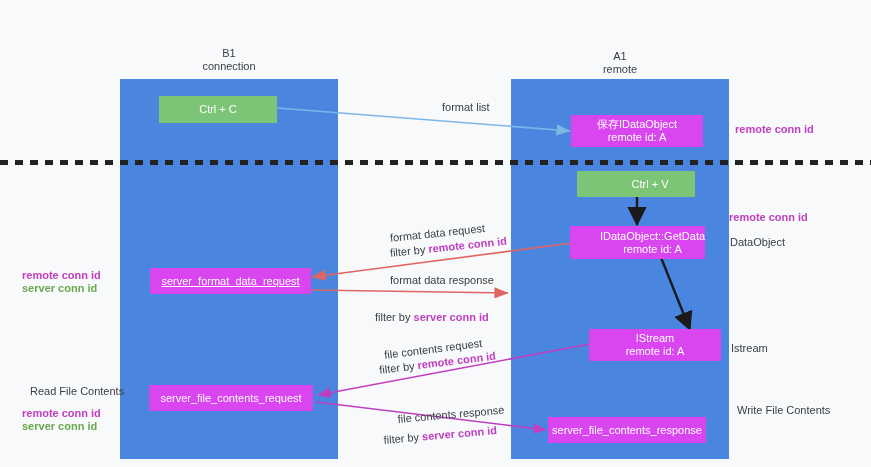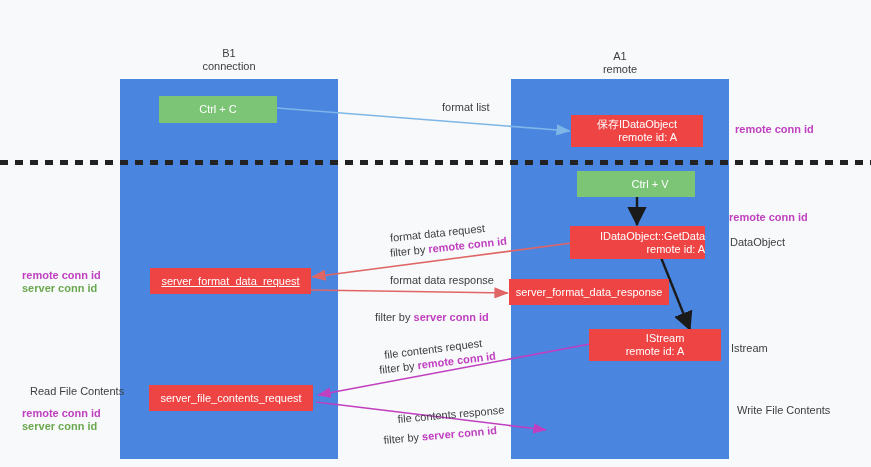--- a/index.html
+++ b/index.html
@@ -22,21 +22,21 @@
   .colhead{
     position:absolute;text-align:center;font-size:11px;color:#3c4043;
     line-height:13px;white-space:pre-line;
   }
   
   .box{
     position:absolute;display:flex;align-items:center;justify-content:center;
     text-align:center;color:#ffffff;font-size:11px;line-height:13px;
     white-space:pre-line;box-sizing:border-box;
   }
-  .box.orange{background:#ef4444;text-align:right;}
+  .box.orange{background:#d946ef;}
   .box.green{background:#7cc576;}
   
   .txt{position:absolute;font-size:11px;color:#3c4043;line-height:13px;white-space:pre-line;}
   .mag{color:#c03fc0;font-weight:bold;}
   .grn{color:#6aa84f;font-weight:bold;}
   .rot{transform-origin:left top;}
   svg{position:absolute;left:0;top:0;width:871px;height:467px;overflow:visible;}
   .edgelayer{pointer-events:none;}
 </style>
 </head>
@@ -92,27 +92,27 @@
   <div class="box orange" style="left:571px;top:115px;width:132px;height:32px;">保存IDataObject
 remote id: A</div>
 
   <div class="box green" style="left:577px;top:171px;width:118px;height:26px;padding-left:28px;">Ctrl + V</div>
 
   <div class="box orange" style="left:570px;top:226px;width:135px;height:33px;padding-left:30px;">IDataObject::GetData
 remote id: A</div>
 
   <div class="box orange" style="left:150px;top:268px;width:161px;height:26px;text-decoration:underline;">server_format_data_request</div>
 
-  <div class="box orange" style="left:509px;top:279px;width:160px;height:26px;">server_format_data_response</div>
 
   <div class="box orange" style="left:589px;top:329px;width:132px;height:32px;">IStream
 remote id: A</div>
 
   <div class="box orange" style="left:149px;top:385px;width:164px;height:26px;">server_file_contents_request</div>
 
+  <div class="box orange" style="left:548px;top:417px;width:158px;height:26px;">server_file_contents_response</div>
 
   <div class="txt" style="left:398px;top:101px;margin-left:44px;">format list</div>
 
   <div class="txt rot" style="left:388px;top:219px;transform:rotate(-6deg);">
     <span>format data request</span>
   </div>
   <div class="txt rot" style="left:388px;top:234px;transform:rotate(-6deg);">
     <span>filter by </span><span class="mag">remote conn id</span>
   </div>
 

